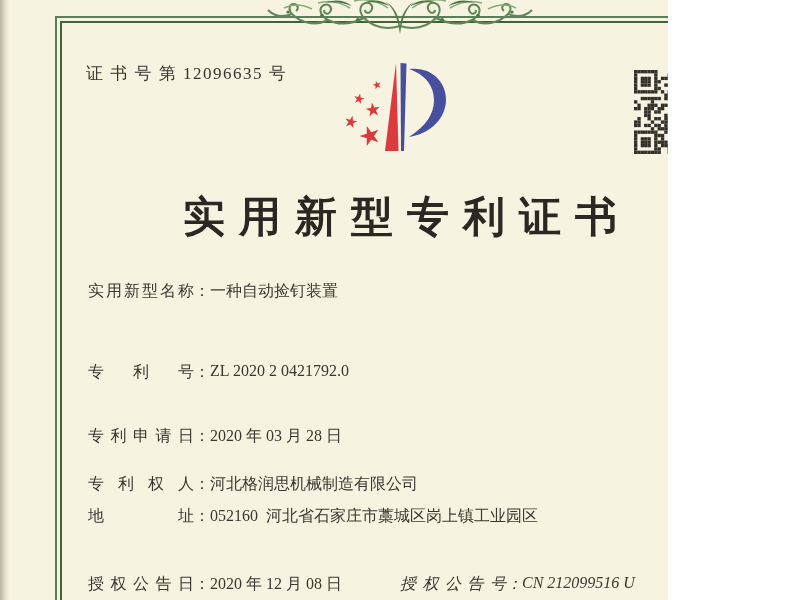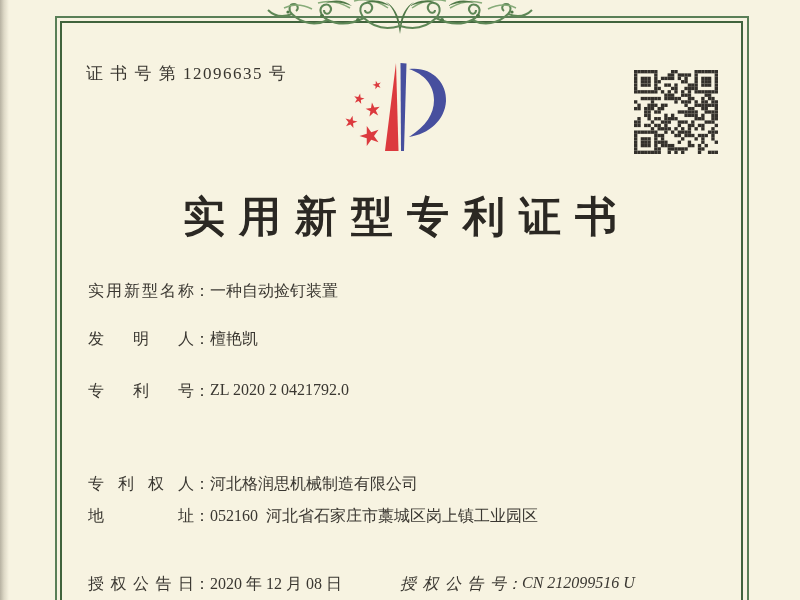--- a/index.html
+++ b/index.html
@@ -1,35 +1,35 @@
 <!DOCTYPE html>
 <html><head>
 <meta charset="utf-8">
 <style>
   html,body{margin:0;padding:0;}
   body{width:800px;height:600px;overflow:hidden;font-family:"Liberation Serif","DejaVu Serif",serif;}
-  .page{position:relative;width:800px;height:600px;background:#f7f3e1;overflow:hidden;}
+  .page{position:relative;width:668px;height:600px;background:#f7f3e1;overflow:hidden;}
   .scan-edge{position:absolute;left:0;top:0;width:9px;height:600px;
     background:linear-gradient(90deg,#b7b2a2 0%,#ddd8c6 45%,#f7f3e1 100%);}
   .frame-outer{position:absolute;left:55px;top:16px;width:690px;height:620px;
     border:2px solid #5a7f57;}
   .frame-inner{position:absolute;left:60px;top:21px;width:679px;height:620px;
     border:2px solid #40633c;}
   .ornament{position:absolute;left:264px;top:0;width:272px;height:36px;}
   .cert-no{position:absolute;left:86px;top:62px;font-size:17px;letter-spacing:1.5px;color:#38352f;}
   .logo{position:absolute;left:343px;top:56px;width:112px;height:100px;}
   .qr{position:absolute;left:634px;top:70px;width:84px;height:84px;}
   .title{position:absolute;left:0;top:189px;width:800px;text-align:center;
     font-size:42px;font-weight:bold;letter-spacing:14px;padding-left:14px;
     box-sizing:border-box;color:#2b2823;}
   .field{position:absolute;left:88px;height:24px;font-size:16px;color:#3a3731;white-space:nowrap;}
   .flabel{display:inline-block;width:106px;text-align:justify;text-align-last:justify;vertical-align:top;}
   .colon{display:inline-block;vertical-align:top;}
   .fvalue{display:inline-block;white-space:pre;vertical-align:top;}
-  .f0{top:281px}.f1{top:329px}.f2{top:381px}.f3{top:426px}.f4{top:474px}.f5{top:506px}
+  .f0{top:281px}.f1{top:329px}.f2{top:362px}.f3{top:426px}.f4{top:474px}.f5{top:506px}
   .footer-left{top:574px;left:88px;}
   .footer-right{top:574px;left:400px;font-style:italic;}
 </style>
 </head>
 <body>
 
 <div class="page">
 
   <div class="scan-edge"></div>
   <div class="frame-outer"></div>
@@ -413,26 +413,26 @@
         <rect x="77.28" y="80.64" width="3.36" height="3.36"></rect>
         <rect x="80.64" y="80.64" width="3.36" height="3.36"></rect>
       </g>
     </svg>
 
   <div class="title">实用新型专利证书</div>
 
   <div class="field f0">
     <span class="flabel">实用新型名称</span><span class="colon">：</span><span class="fvalue">一种自动捡钉装置</span>
   </div>
-  <div class="field f1">
-    <span class="flabel">发明人</span><span class="colon">：</span><span class="fvalue">檀艳凯</span>
-  </div>
   <div class="field f2">
     <span class="flabel">专利号</span><span class="colon">：</span><span class="fvalue">ZL 2020 2 0421792.0</span>
   </div>
+  <div class="field f3">
+    <span class="flabel">专利申请日</span><span class="colon">：</span><span class="fvalue">2020 年 03 月 28 日</span>
+  </div>
   <div class="field f4">
     <span class="flabel">专利权人</span><span class="colon">：</span><span class="fvalue">河北格润思机械制造有限公司</span>
   </div>
   <div class="field f5">
     <span class="flabel">地址</span><span class="colon">：</span><span class="fvalue">052160  河北省石家庄市藁城区岗上镇工业园区</span>
   </div>
 
   <div class="field footer-left">
     <span class="flabel">授权公告日</span><span class="colon">：</span><span class="fvalue">2020 年 12 月 08 日</span>
   </div>

